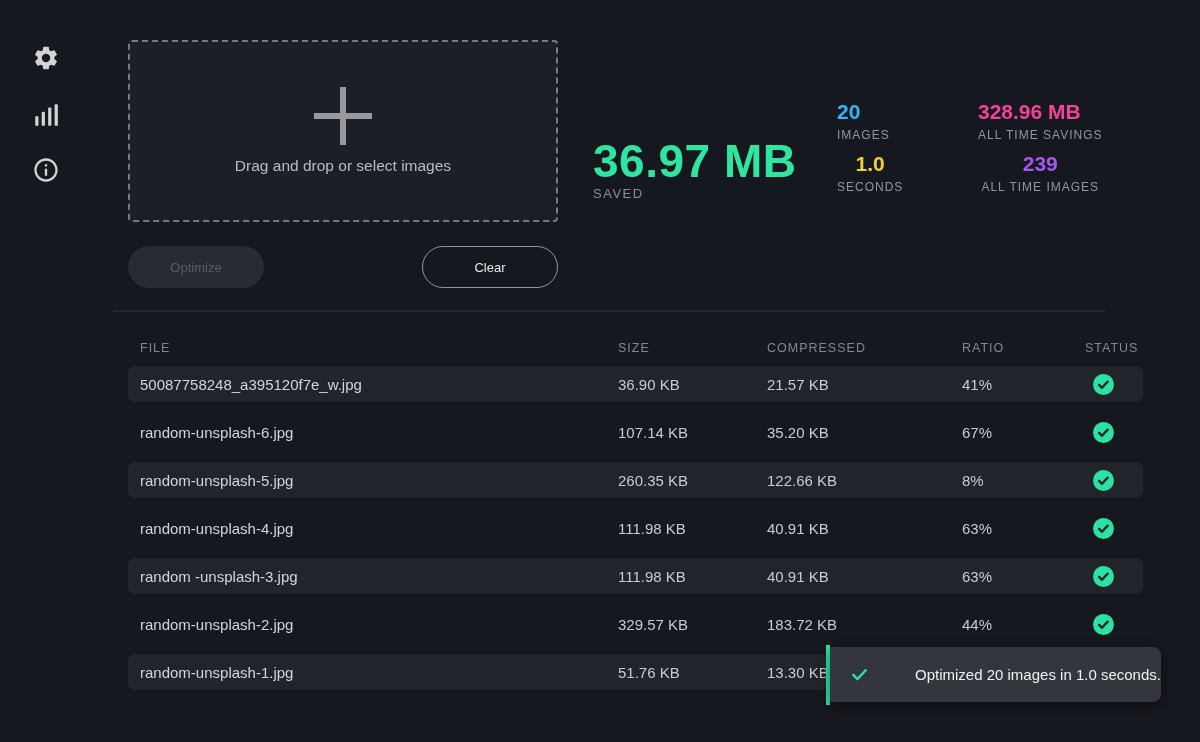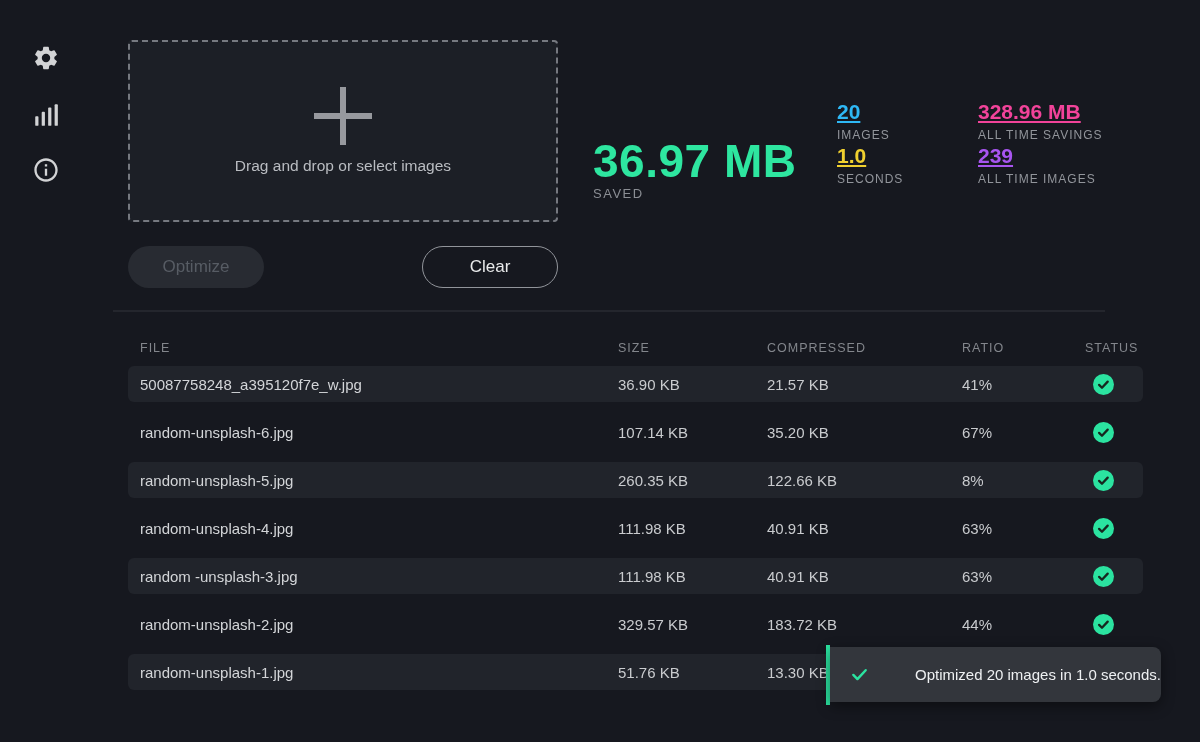--- a/index.html
+++ b/index.html
@@ -30,26 +30,26 @@
   .plus::after  { left:26px; top:0; width:6px; height:58px; }
   .dropzone-label { font-size:15.5px; color:#b9bcc1; }
 
   
   .stats-saved { position:absolute; left:593px; top:136px; }
   .stats-saved .big { font-size:46px; font-weight:700; letter-spacing:0.5px; line-height:50px; }
   .stats-saved .lbl { font-size:13px; color:#8b8e94; letter-spacing:1.5px; }
   .stat-col { position:absolute; top:100px; display:flex; flex-direction:column; }
   .stat-col.col2 { left:837px; }
   .stat-col.col3 { left:978px; }
-  .stat-item + .stat-item { margin-top:2px; }
-  .stat-value { font-size:21px; font-weight:700; line-height:24px;text-decoration:underline; }
+  .stat-item + .stat-item { margin-top:10px;text-align:center; }
+  .stat-value { font-size:21px; font-weight:700; line-height:24px; }
   .stat-label { margin-top:4px; font-size:12px; color:#92959b; letter-spacing:1px; }
 
   
-  .btn { position:absolute; top:246px; width:136px; height:42px; border-radius:21px; font-size:17px;
+  .btn { position:absolute; top:246px; width:136px; height:42px; border-radius:21px; font-size:13px;
          display:flex; align-items:center; justify-content:center; font-family:inherit; cursor:pointer; }
   .btn-optimize { left:128px; background:#282b32; border:none; color:#575c64; cursor:default; }
   .btn-clear { left:422px; background:transparent; border:1.5px solid #91949a; color:#e9eaeb; }
 
   .divider { position:absolute; left:113px; top:310px; width:992px; height:2px; background:#24262d; }
 
   
   .table { position:absolute; left:128px; top:330px; width:1015px; }
   .trow { display:grid; grid-template-columns:478px 149px 195px 123px 58px; align-items:center;
           padding-left:12px; height:36px; border-radius:6px; }

